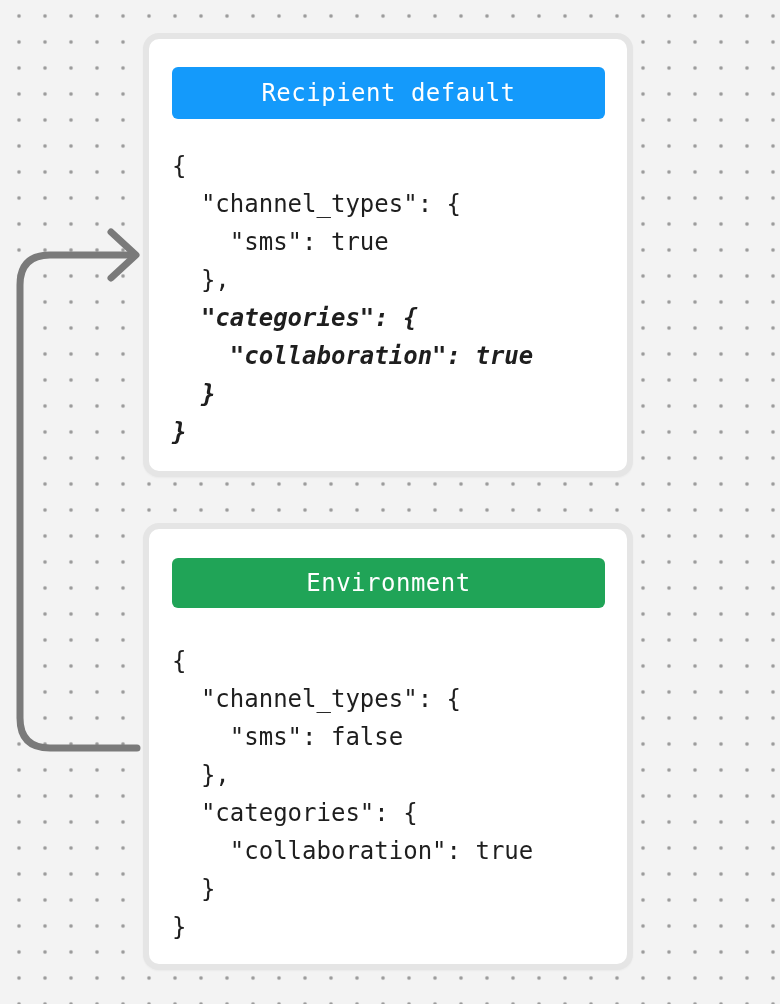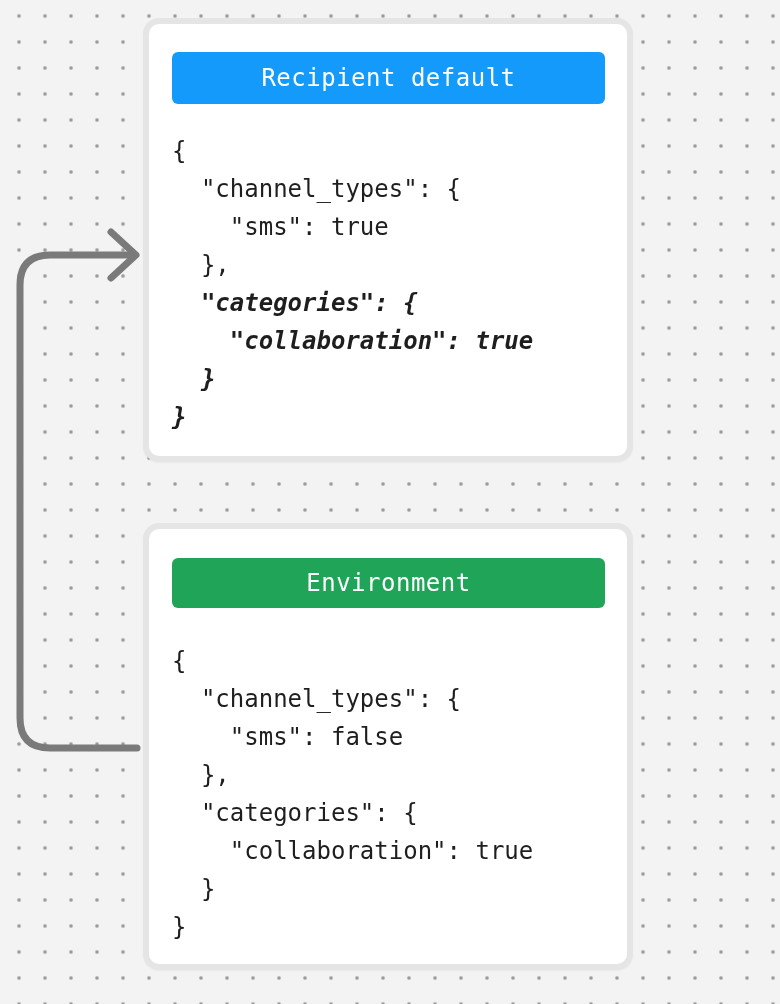--- a/index.html
+++ b/index.html
@@ -30,21 +30,21 @@
   .card {
     position: absolute;
     left: 143px;
     width: 490px;
     box-sizing: border-box;
     background: #ffffff;
     border: 6px solid #e5e5e5;
     border-radius: 16px;
     box-shadow: 0 1px 2px rgba(0,0,0,0.04);
   }
-  .card-top { top: 18px; height: 444px; }
+  .card-top { top: 33px; height: 444px; }
   .card-bottom { top: 523px; height: 447px; }
   .card-header {
     margin: 28px 22px 0 23px;
     height: 52px;
     border-radius: 6px;
     display: flex;
     align-items: center;
     justify-content: center;
     color: #ffffff;
     font-size: 24px;

